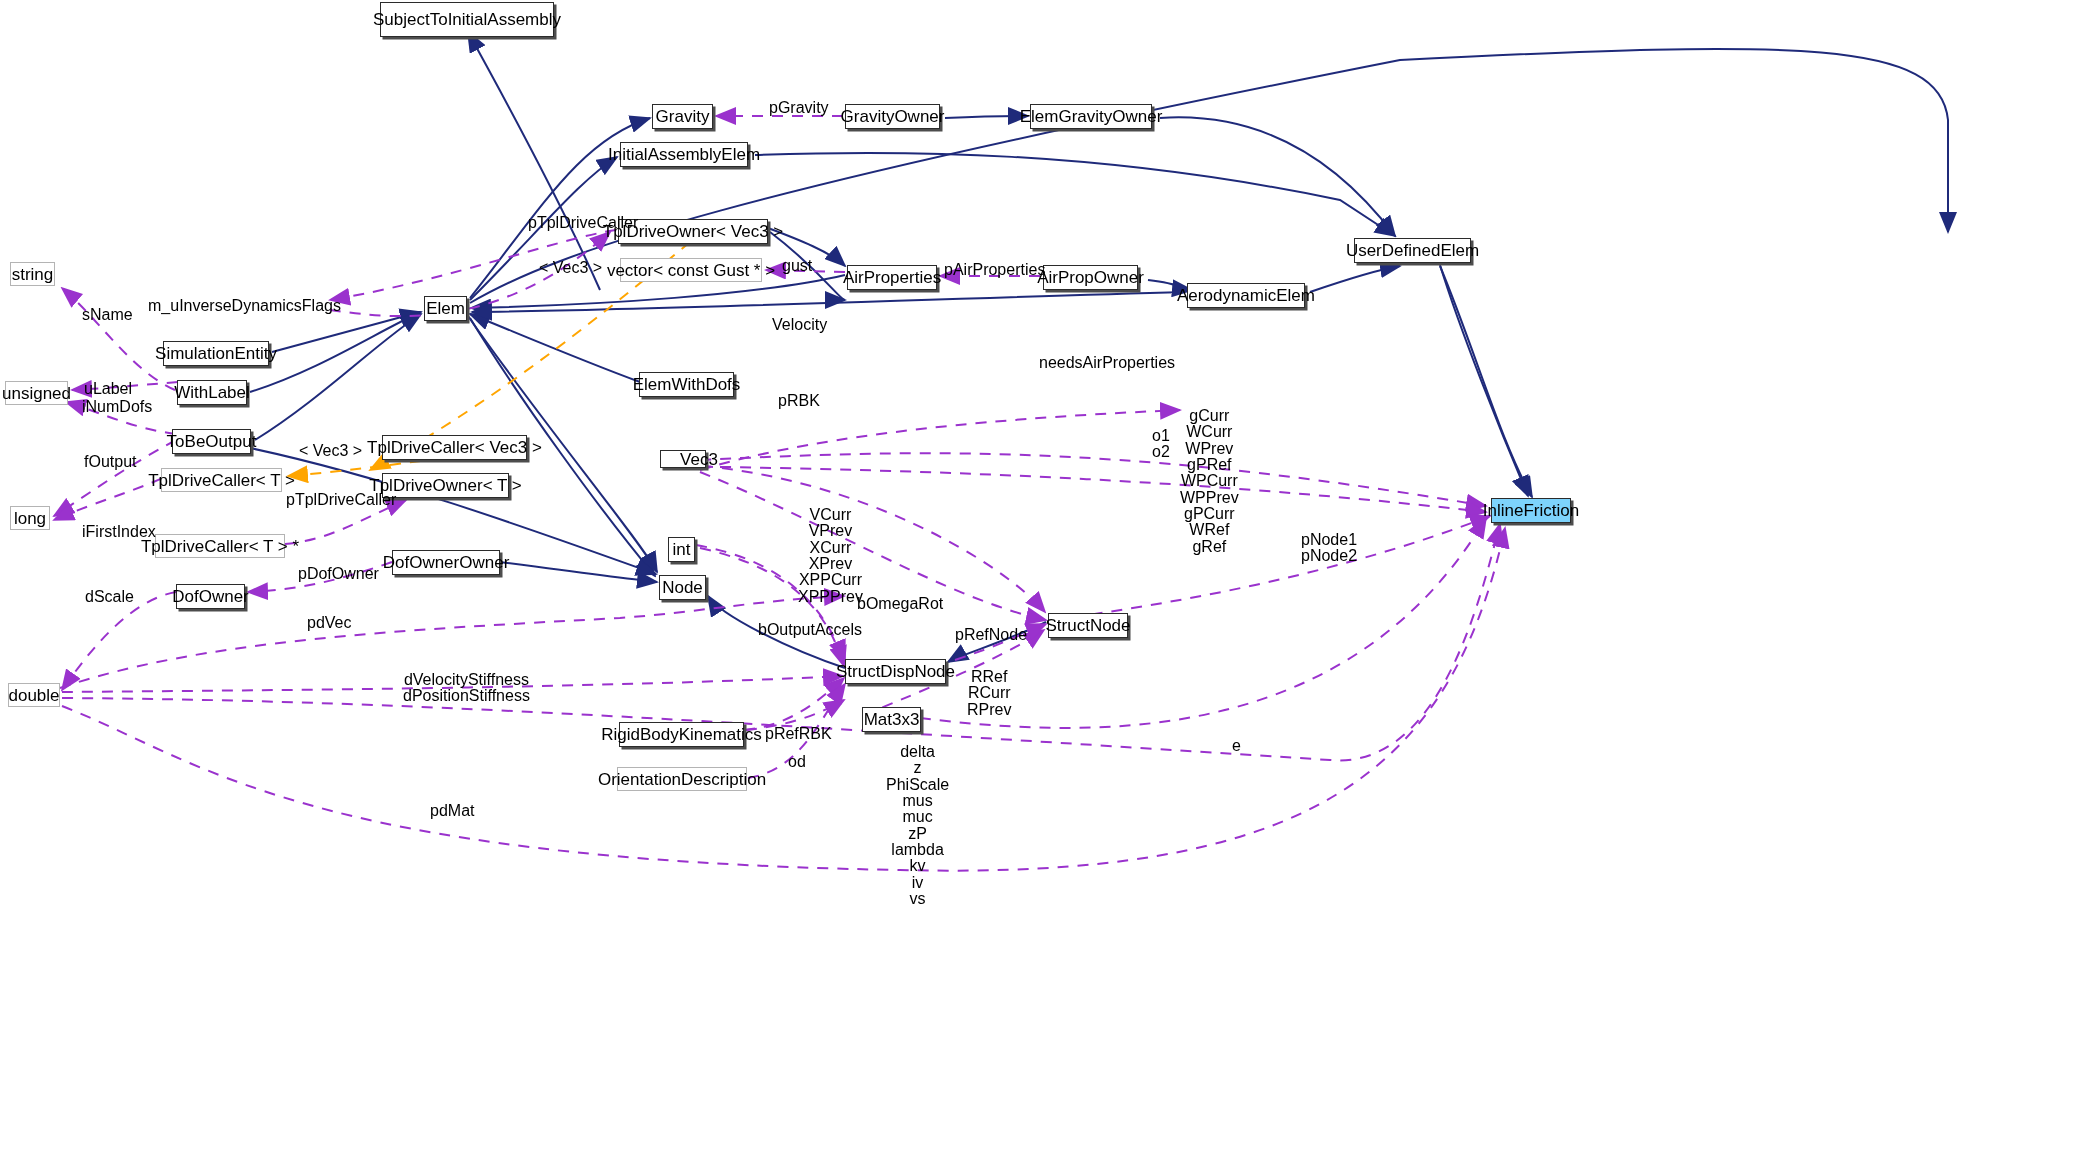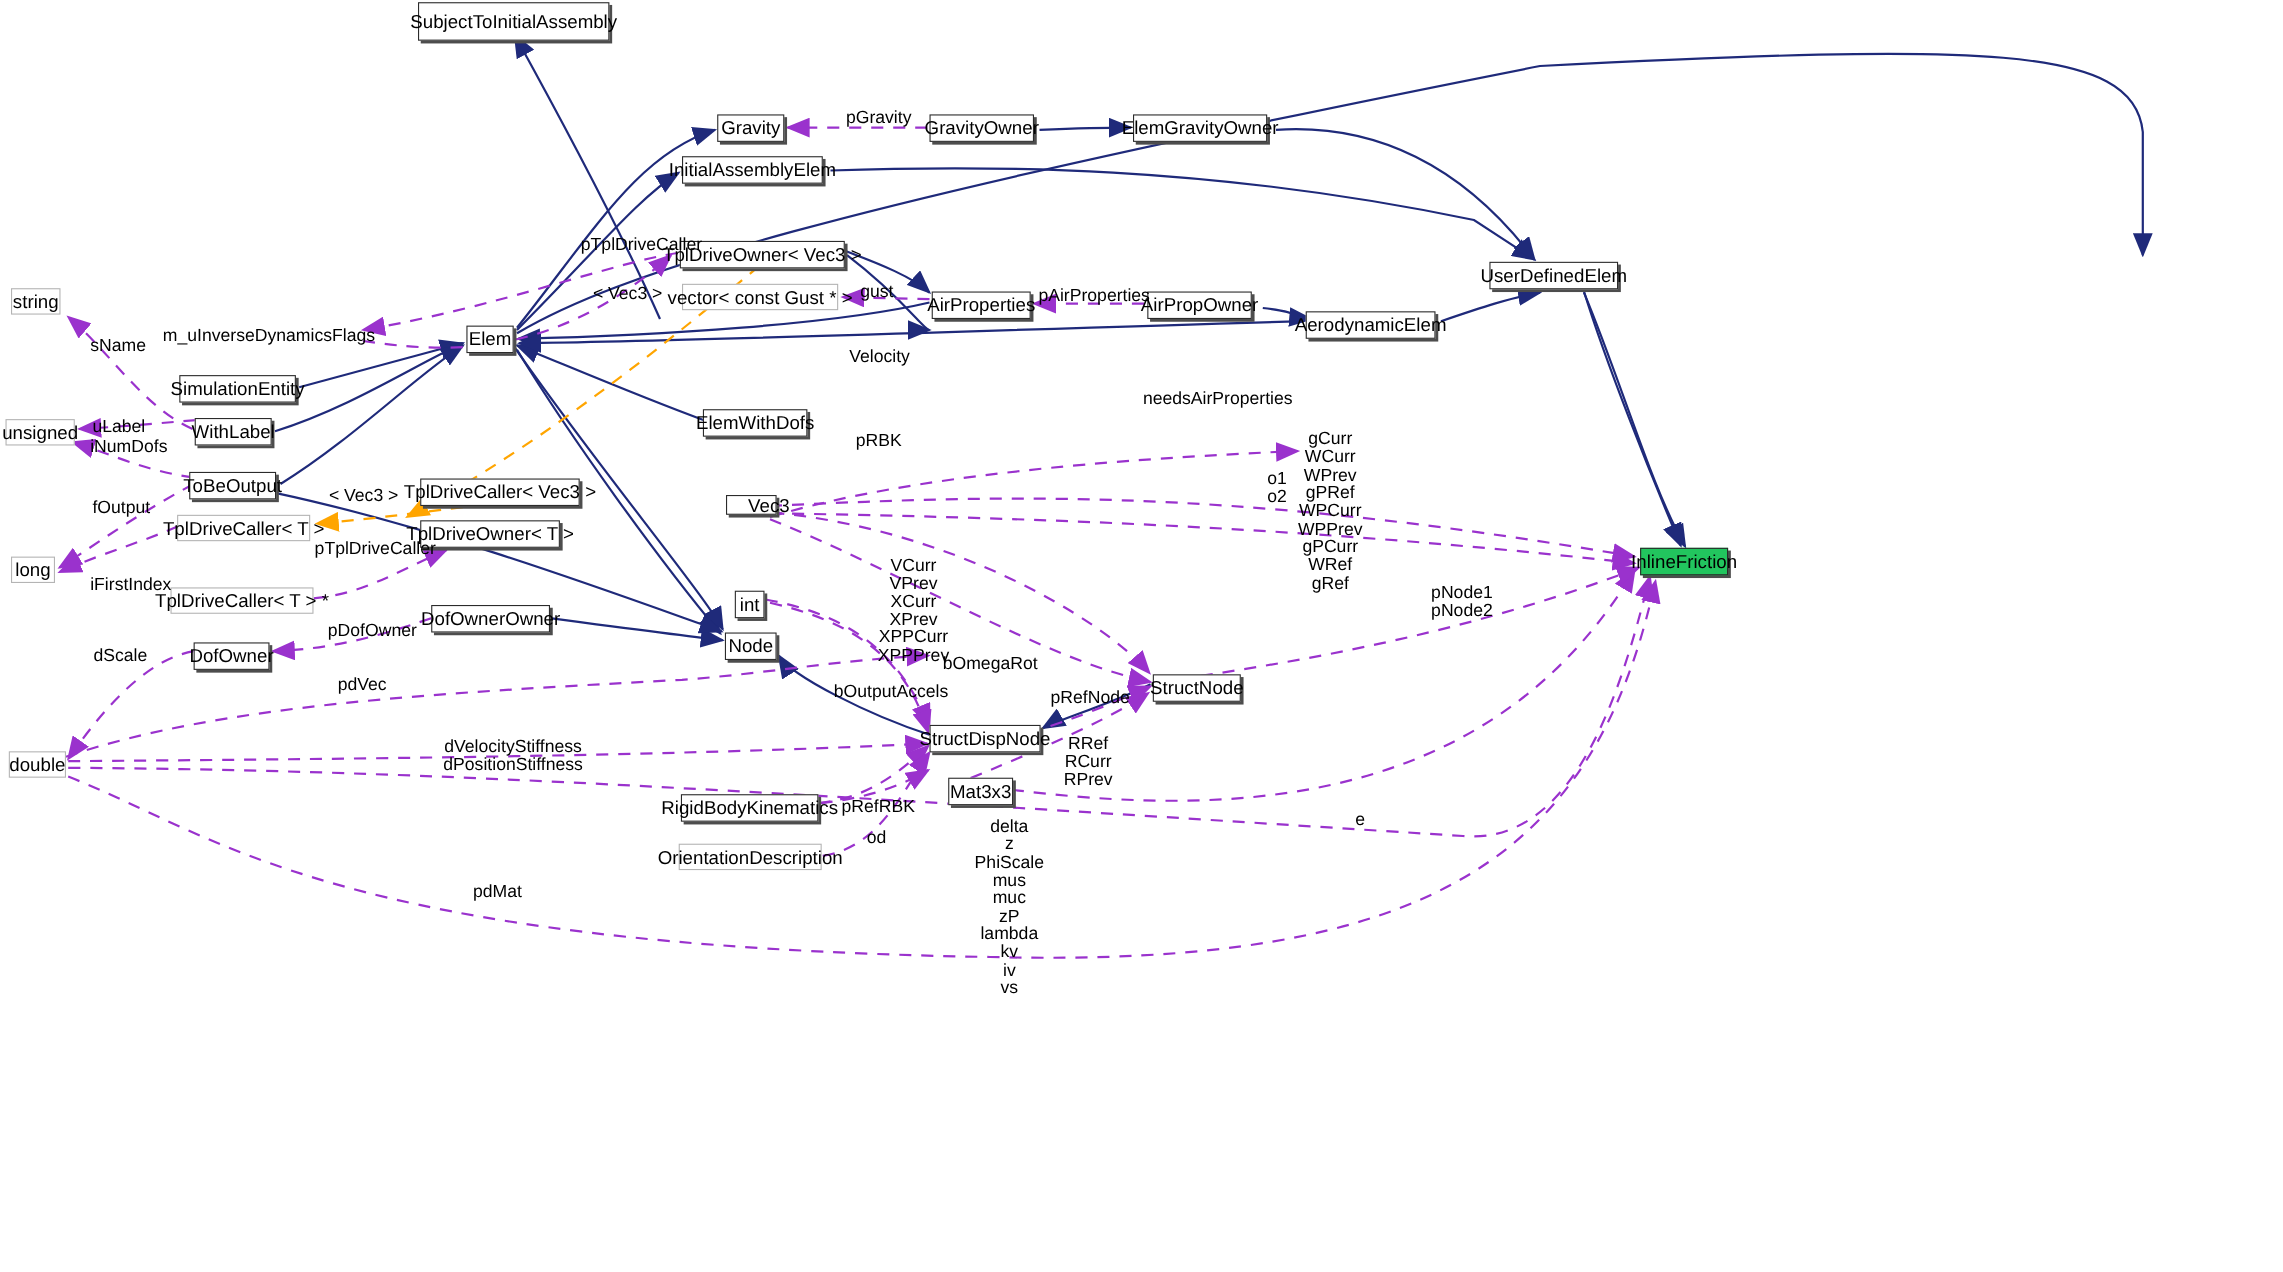--- a/index.html
+++ b/index.html
@@ -4,21 +4,21 @@
 <style>
   html,body{margin:0;padding:0;background:#ffffff;}
   #stage{position:relative;width:2075px;height:1156px;background:#ffffff;
          font-family:"Liberation Sans","DejaVu Sans",sans-serif;overflow:hidden;}
   #edges{position:absolute;left:0;top:0;width:2075px;height:1156px;}
   .node{position:absolute;box-sizing:border-box;display:flex;align-items:center;
         justify-content:center;white-space:nowrap;background:#ffffff;
         font-size:17px;color:#000000;line-height:1;}
   .node.solid{border:1.5px solid #2b2b2b;box-shadow:2.5px 2.5px 0 0 #4d4d4d;}
   .node.light{border:1.5px solid #b4b4b4;}
-  .node.current{border:1.5px solid #2b2b2b;background:#22c55e;
+  .node.current{border:1.5px solid #2b2b2b;background:#7dd3fc;
         box-shadow:2.5px 2.5px 0 0 #4d4d4d;}
   .elabel{position:absolute;font-size:16px;color:#000000;white-space:nowrap;
         line-height:1.02;background:transparent;}
   .elabel.stack{text-align:center;}
 </style>
 </head>
 <body>
 
 <div id="stage">
 
@@ -257,21 +257,21 @@
   <div class="elabel" style="left:148px;top:298px;"><span>m_uInverseDynamicsFlags</span></div>
   <div class="elabel" style="left:772px;top:317px;"><span>Velocity</span></div>
   <div class="elabel" style="left:1039px;top:355px;"><span>needsAirProperties</span></div>
   <div class="elabel" style="left:84px;top:381px;"><span>uLabel</span></div>
   <div class="elabel" style="left:82px;top:399px;"><span>iNumDofs</span></div>
   <div class="elabel" style="left:778px;top:393px;"><span>pRBK</span></div>
   <div class="elabel stack" style="left:1152px;top:428px;white-space:pre;"><span>o1
 o2</span></div>
   <div class="elabel" style="left:299px;top:443px;"><span>&lt; Vec3 &gt;</span></div>
   <div class="elabel" style="left:84px;top:454px;"><span>fOutput</span></div>
-  <div class="elabel stack" style="left:1180px;top:392px;white-space:pre;"><span>gCurr
+  <div class="elabel stack" style="left:1180px;top:408px;white-space:pre;"><span>gCurr
 WCurr
 WPrev
 gPRef
 WPCurr
 WPPrev
 gPCurr
 WRef
 gRef</span></div>
   <div class="elabel" style="left:286px;top:492px;"><span>pTplDriveCaller</span></div>
   <div class="elabel" style="left:82px;top:524px;"><span>iFirstIndex</span></div>

